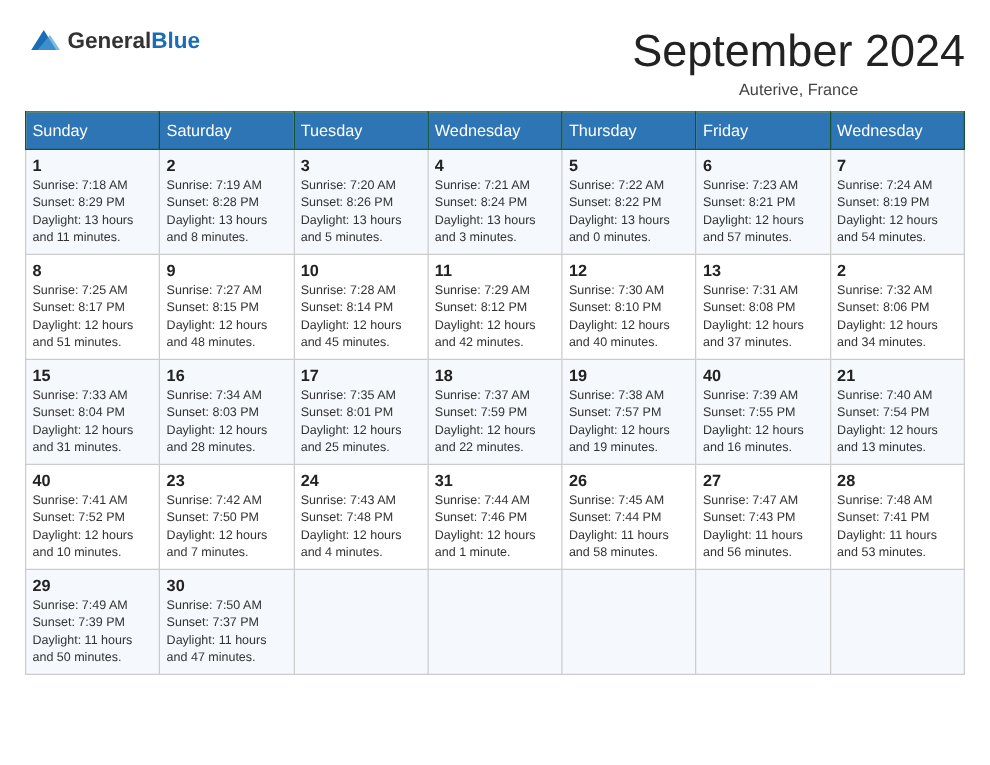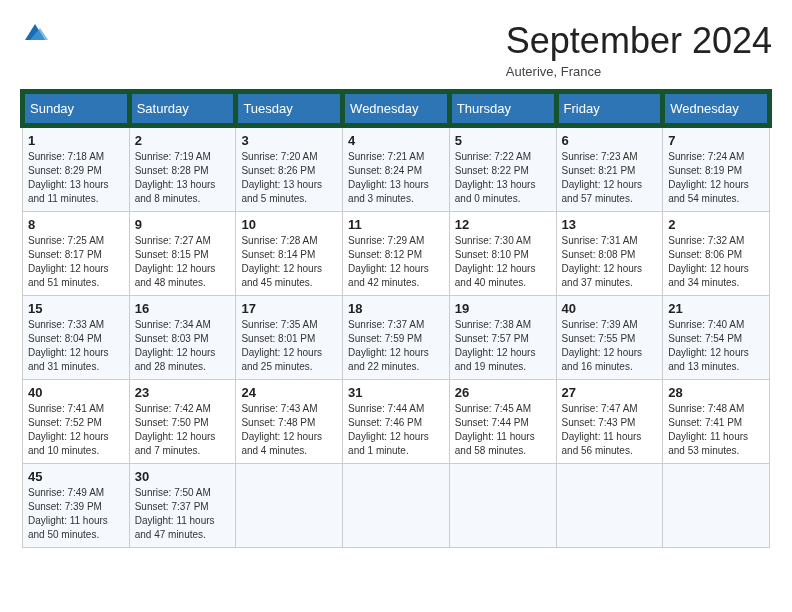--- a/index.html
+++ b/index.html
@@ -18,37 +18,37 @@
     }
     .logo {
       display: flex;
       align-items: center;
       gap: 4px;
     }
     .logo-icon {
       width: 30px;
       height: 24px;
     }
-    .title-block { text-align: left; }
+    .title-block { text-align: center; }
     .month-title { font-size: 36px; font-weight: normal; color: #222; }
     .location { font-size: 13px; color: #444; margin-top: 2px; }
     
     .calendar {
       width: 100%;
       border-collapse: collapse;
       font-size: 11px;
     }
     .calendar th {
       background-color: #2e75b6;
       color: white;
       padding: 7px 5px;
       text-align: left;
       font-size: 13px;
       font-weight: normal;
-      border: 5px solid #14532d;
+      border: 1px solid #14532d;
     }
     .calendar td {
       border: 1px solid #ccc;
       padding: 5px 5px;
       vertical-align: top;
       min-height: 80px;
       width: calc(100% / 7);
       background: #fff;
     }
     .calendar tr:nth-child(odd) td {
@@ -74,20 +74,23 @@
   </style>
 </head>
 <body>
 
 <div class="header">
   <div class="logo">
     <svg class="logo-icon" viewBox="0 0 30 24" xmlns="http://www.w3.org/2000/svg">
       <polygon points="5,20 15,4 25,20" fill="#1a6db5"></polygon>
       <polygon points="10,20 20,8 28,20" fill="#4a9fd4" opacity="0.7"></polygon>
     </svg>
+    <div>
+      <span style="font-size:18px;font-weight:bold;color:#333;">General</span><span style="font-size:18px;font-weight:bold;color:#1a6db5;">Blue</span>
+    </div>
   </div>
   <div class="title-block">
     <div class="month-title">September 2024</div>
     <div class="location">Auterive, France</div>
   </div>
 </div>
 
 <table class="calendar">
   <thead>
     <tr>
@@ -216,21 +219,21 @@
           <div class="day-number">27</div>
           <div class="day-info">Sunrise: 7:47 AM<br>Sunset: 7:43 PM<br>Daylight: 11 hours and 56 minutes.</div>
         </td>
         <td>
           <div class="day-number">28</div>
           <div class="day-info">Sunrise: 7:48 AM<br>Sunset: 7:41 PM<br>Daylight: 11 hours and 53 minutes.</div>
         </td>
       </tr>
       <tr>
         <td>
-          <div class="day-number">45</div>
+          <div class="day-number">29</div>
           <div class="day-info">Sunrise: 7:49 AM<br>Sunset: 7:39 PM<br>Daylight: 11 hours and 50 minutes.</div>
         </td>
         <td>
           <div class="day-number">30</div>
           <div class="day-info">Sunrise: 7:50 AM<br>Sunset: 7:37 PM<br>Daylight: 11 hours and 47 minutes.</div>
         </td>
         <td class="empty-cell"></td>
         <td class="empty-cell"></td>
         <td class="empty-cell"></td>
         <td class="empty-cell"></td>

